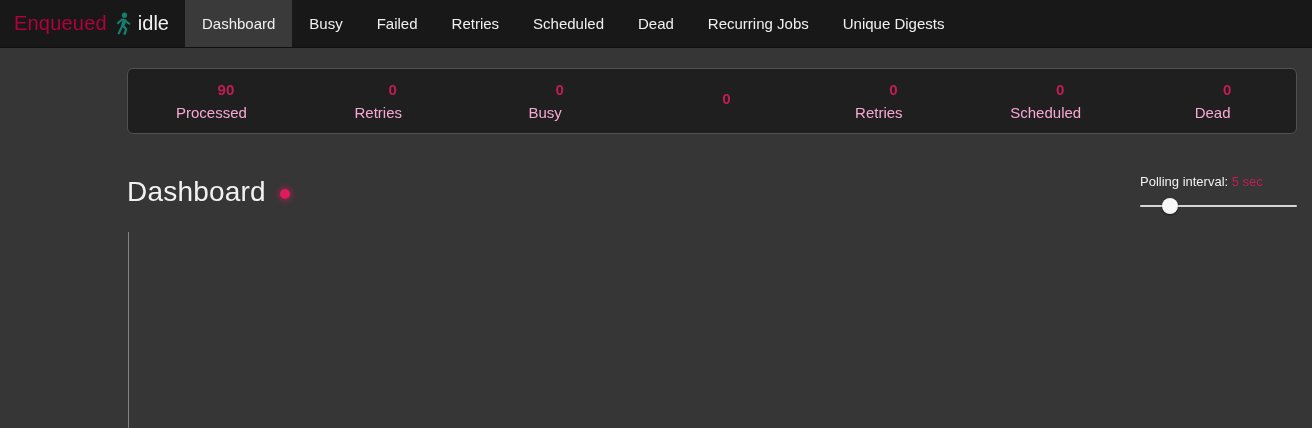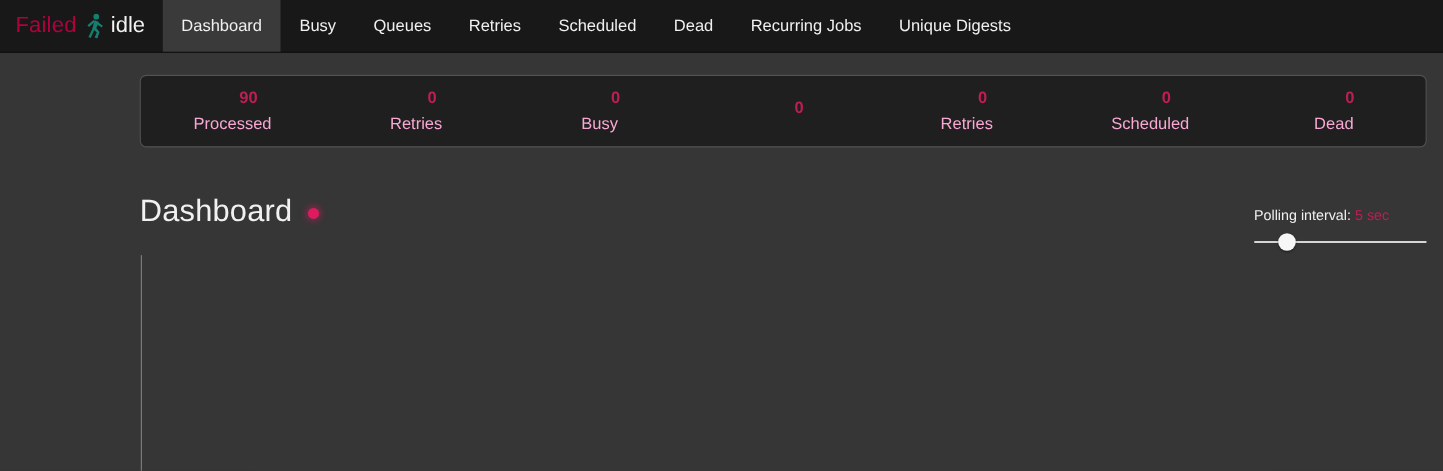--- a/index.html
+++ b/index.html
@@ -104,21 +104,21 @@
     background: #e01a5f;
     box-shadow: 0 0 6px 2px rgba(224, 26, 95, 0.45);
     margin-top: 4px;
   }
   .polling { width: 157px; }
   .polling-text {
     font-size: 13px;
     color: #f0f0f0;
     white-space: nowrap;
     margin-bottom: 9px;
-    margin-top: 16px;
+    margin-top: 2px;
   }
   .polling-value { color: #c01d56; cursor: pointer; }
   .slider {
     position: relative;
     height: 16px;
     cursor: pointer;
   }
   .slider-track {
     position: absolute;
     top: 7px; left: 0; right: 0;
@@ -152,38 +152,38 @@
     width: 1px;
     background: #9b9b9b;
     opacity: .75;
   }
 </style>
 </head>
 <body>
 
 <div class="navbar">
   <div class="brand">
-    <span class="brand-name">Failed</span>
+    <span class="brand-name">Enqueued</span>
     <span class="brand-icon">
       <svg width="17" height="24" viewBox="0 0 17 24">
         <g fill="#157f6f">
           <circle cx="10.5" cy="3.2" r="2.6"></circle>
           <path d="M9 6.5 L13 8 L10.5 13.5 L13.5 17 L11.5 23 L9 22.2 L11 17.5 L7 13.8 Z"></path>
           <path d="M9.5 7.5 L4 12.5 L2.5 11 L8 6.2 Z"></path>
           <path d="M9.8 12.8 L5.5 22.5 L3.4 21.6 L8 12 Z"></path>
           <path d="M12.5 8.5 L16.5 11.5 L15.5 13 L11.8 10.5 Z"></path>
         </g>
       </svg>
     </span>
     <span class="brand-status">idle</span>
   </div>
   <nav class="nav-items">
     <a class="nav-item active">Dashboard</a>
     <a class="nav-item">Busy</a>
-    <a class="nav-item">Queues</a>
+    <a class="nav-item">Failed</a>
     <a class="nav-item">Retries</a>
     <a class="nav-item">Scheduled</a>
     <a class="nav-item">Dead</a>
     <a class="nav-item">Recurring Jobs</a>
     <a class="nav-item">Unique Digests</a>
   </nav>
 </div>
 
 <div class="content">
   <div class="container">

